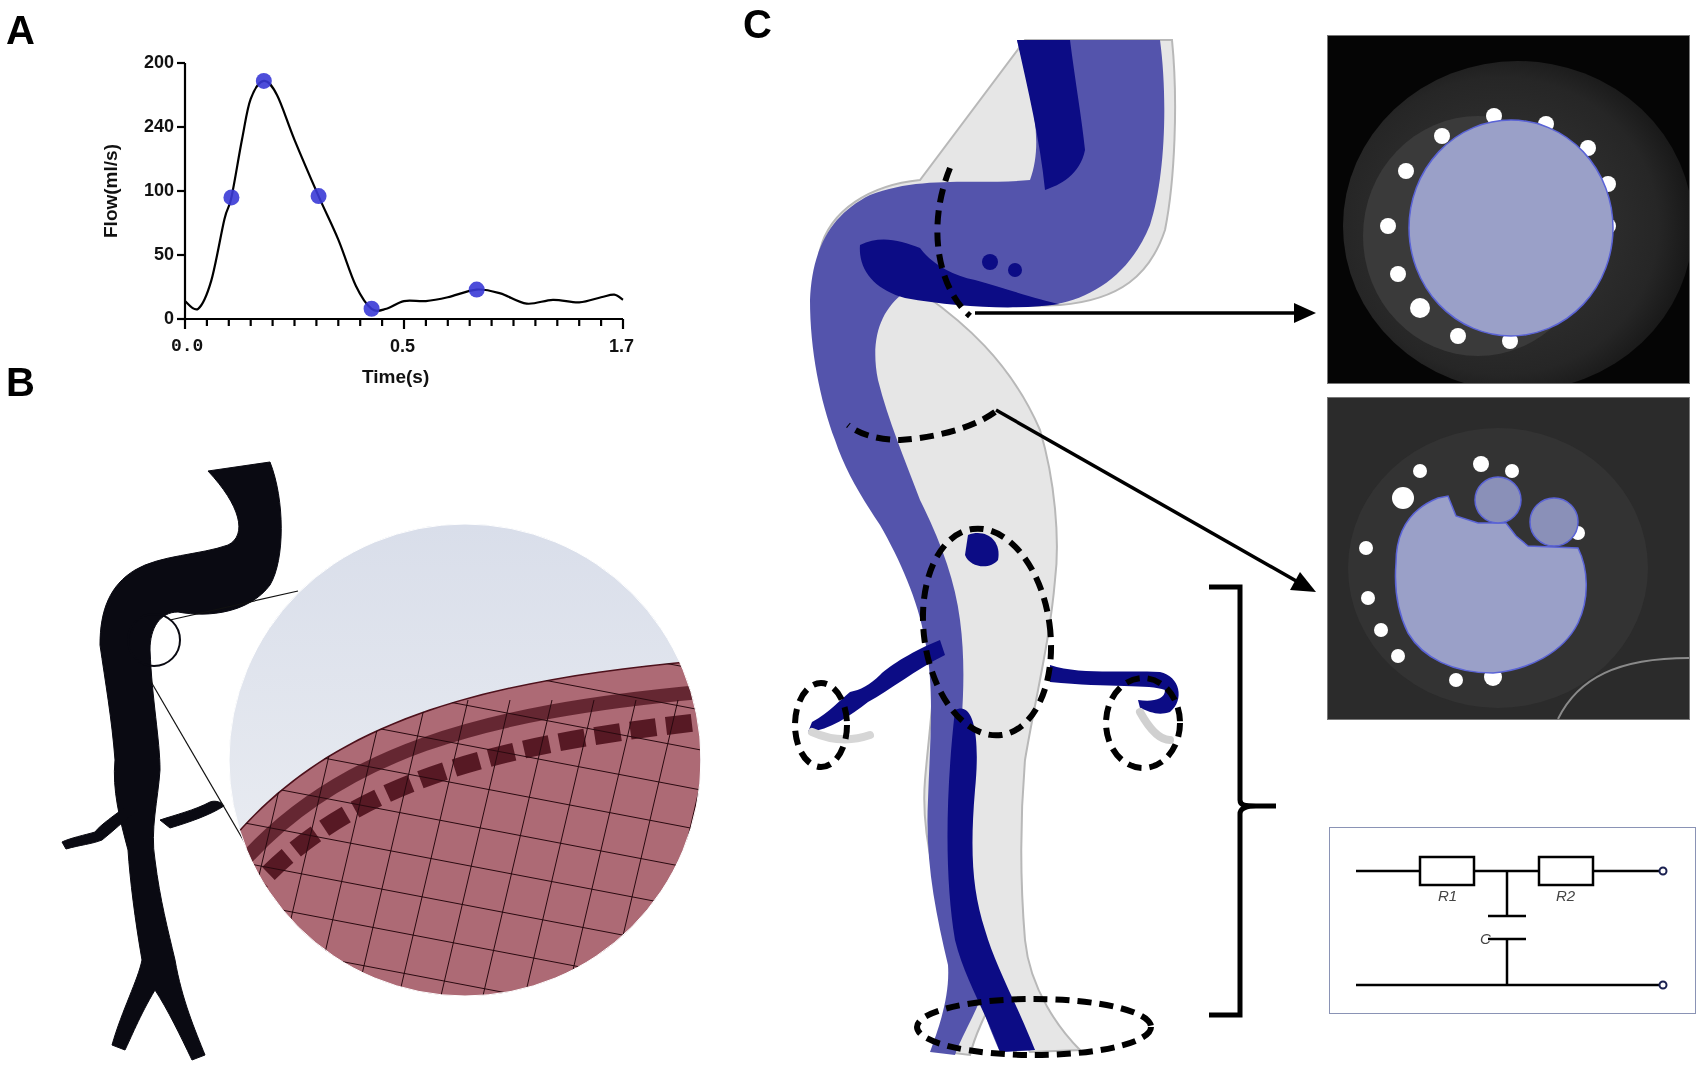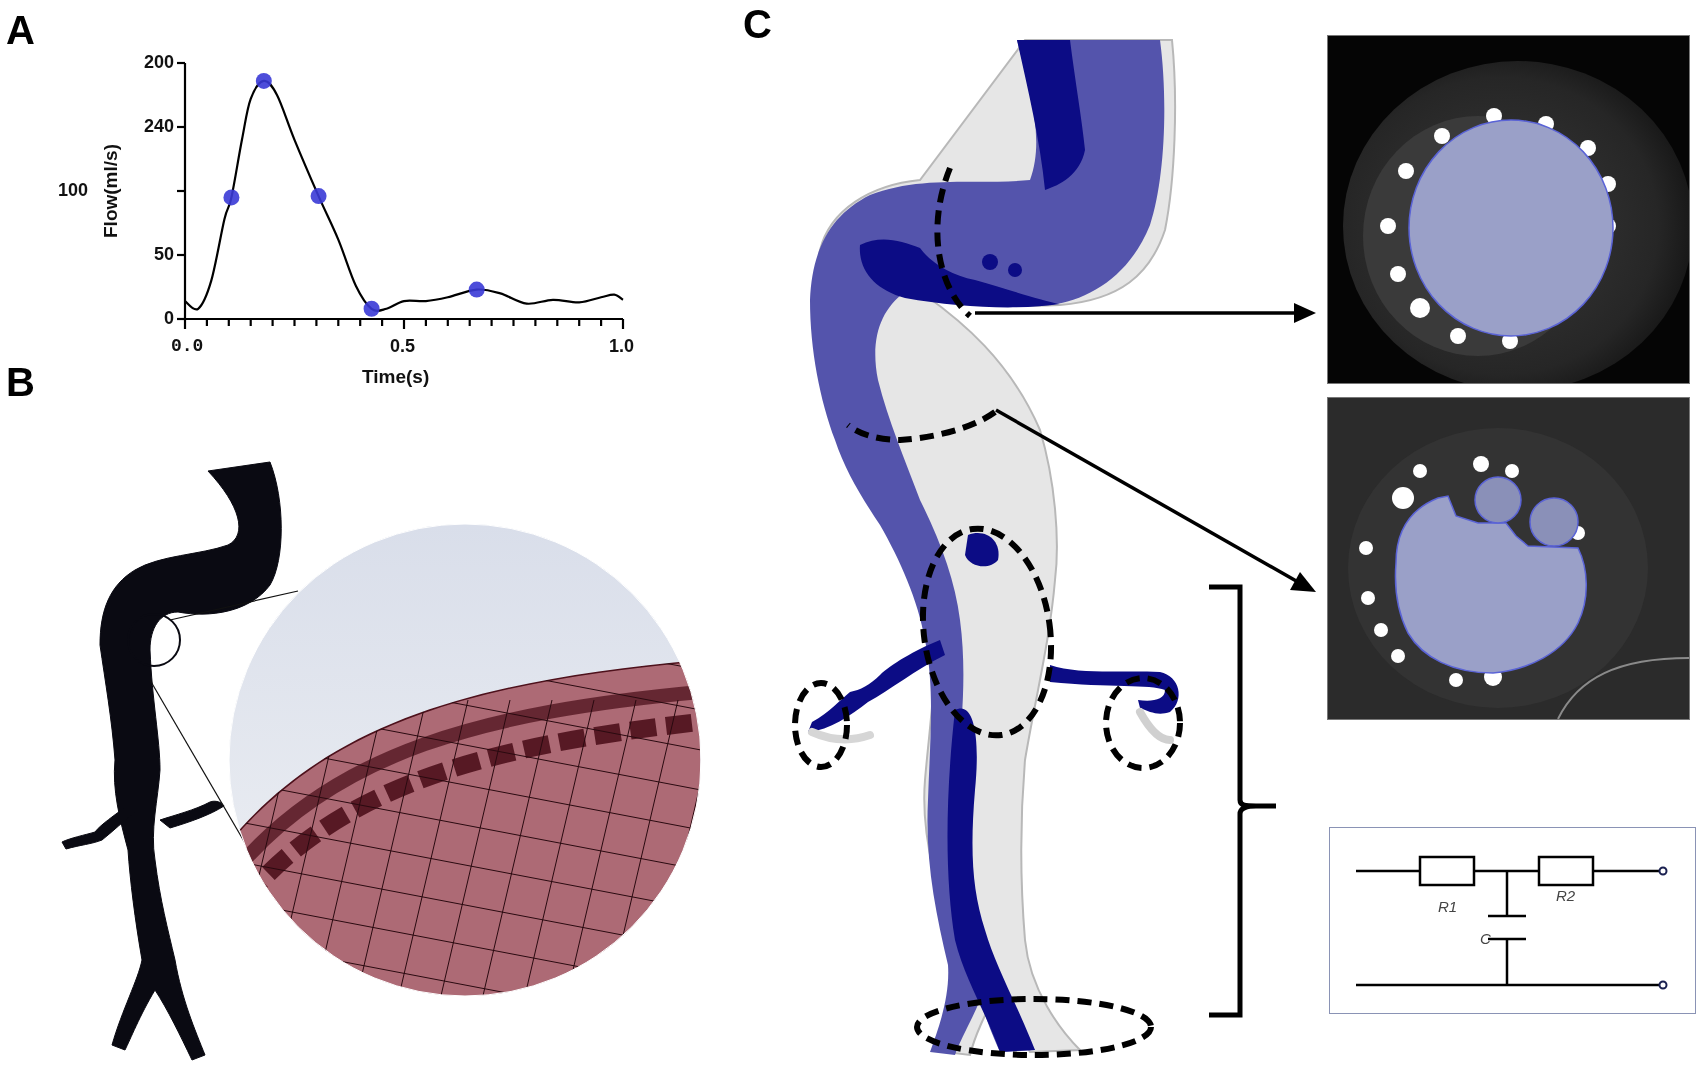--- a/index.html
+++ b/index.html
@@ -56,28 +56,28 @@
         <circle cx="231.428" cy="197.4" r="8" fill="#3a3ad6" opacity="0.9"></circle>
         <circle cx="263.84000000000003" cy="80.91999999999999" r="8" fill="#3a3ad6" opacity="0.9"></circle>
         <circle cx="318.59000000000003" cy="196.12" r="8" fill="#3a3ad6" opacity="0.9"></circle>
         <circle cx="371.58799999999997" cy="308.76" r="8" fill="#3a3ad6" opacity="0.9"></circle>
         <circle cx="476.708" cy="289.56" r="8" fill="#3a3ad6" opacity="0.9"></circle>
       </g>
   </svg>
   <div id="y-tick-labels">
       <div class="tick-label" style="top: 308px; right: 1525px;">0</div>
       <div class="tick-label" style="top: 244px; right: 1525px;">50</div>
-      <div class="tick-label" style="top: 180px; right: 1611px;">100</div>
+      <div class="tick-label" style="top: 180px; right: 1525px;">100</div>
       <div class="tick-label" style="top: 116px; right: 1525px;">240</div>
       <div class="tick-label" style="top: 52px; right: 1525px; margin-left: 15px;">200</div>
     </div>
   <div id="x-tick-labels">
       <div class="tick-label" style="top: 336px; left: 171px; font-family: Liberation Mono, monospace;">0.0</div>
       <div class="tick-label" style="top: 336px; left: 390px;">0.5</div>
-      <div class="tick-label" style="top: 336px; left: 609px;">1.0</div>
+      <div class="tick-label" style="top: 336px; left: 609px;">1.7</div>
     </div>
   <div class="axis-title" style="left:56px; top:180px; transform:rotate(-90deg); transform-origin:center; width:110px; text-align:center;">Flow(ml/s)</div>
   <div class="axis-title" style="left:362px; top:366px;">Time(s)</div>
 </div>
 
 <svg class="layer" width="1699" height="1090">
   <defs>
     <clipPath id="meshClip">
         <circle cx="465" cy="760" r="236"></circle>
       </clipPath>
@@ -279,16 +279,16 @@
     <rect x="209" y="29" width="54" height="28"></rect>
     <line x1="263" y1="43" x2="330" y2="43"></line>
     <circle cx="333" cy="43" r="3.5" stroke="#1a2050" fill="#fff" stroke-width="2"></circle>
     <line x1="177" y1="43" x2="177" y2="88"></line>
     <line x1="158" y1="88" x2="196" y2="88"></line>
     <line x1="158" y1="111" x2="196" y2="111"></line>
     <line x1="177" y1="111" x2="177" y2="157"></line>
     <line x1="26" y1="157" x2="330" y2="157"></line>
     <circle cx="333" cy="157" r="3.5" stroke="#1a2050" fill="#fff" stroke-width="2"></circle>
   </svg>
-  <div class="circ-label" style="left:108px; top:59px;margin-top:11px;">R1</div>
+  <div class="circ-label" style="left:108px; top:59px;">R1</div>
   <div class="circ-label" style="left:226px; top:59px;font-style:italic;">R2</div>
   <div class="circ-label" style="left:150px; top:102px;">C</div>
 </div>
 
 </body></html>

